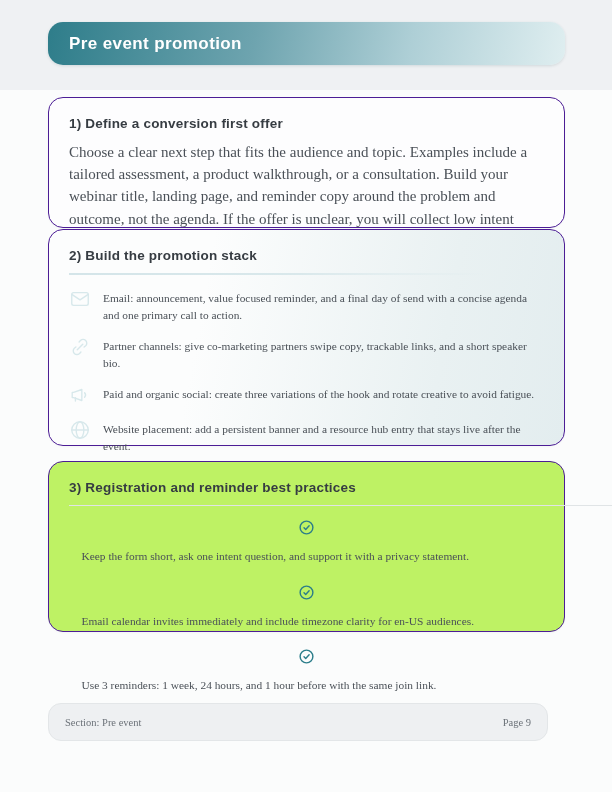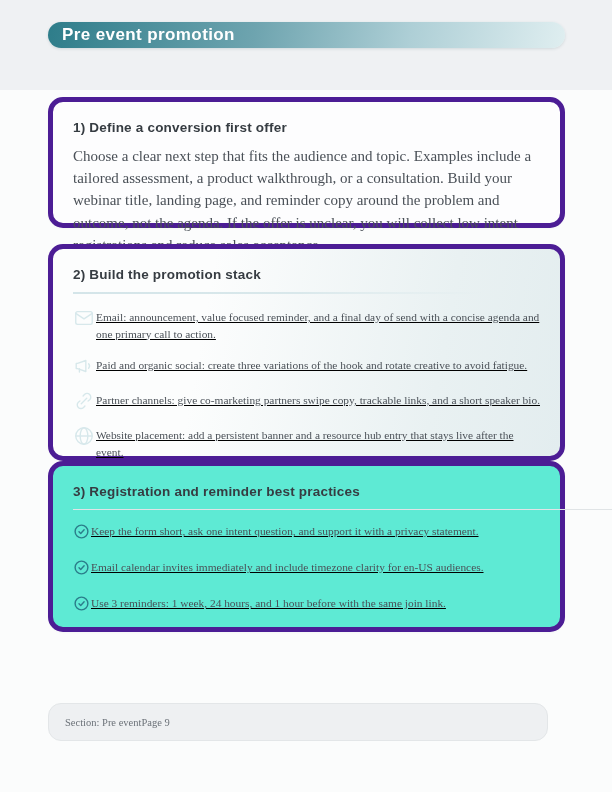--- a/index.html
+++ b/index.html
@@ -11,45 +11,45 @@
     overflow: hidden;
   }
   .page { position: absolute; inset: 0; width: 612px; height: 792px; background: #fbfcfc; }
 
   .top-band {
     position: absolute; left: 0; top: 0; width: 612px; height: 90px;
     background: #eff1f3;
   }
 
   .banner {
-    position: absolute; left: 48px; top: 22px; width: 517px; height: 26px;
+    position: absolute; left: 48px; top: 22px; width: 517px; height: 43px;
     border-radius: 15px;
     background: linear-gradient(100deg, #2e7d8a 0%, #6ea4af 40%, #aecfd6 70%, #dfeef0 100%);
     display: flex; align-items: center;
-    padding-left: 14px;
+    padding-left: 21px;
     box-shadow: 0 1px 3px rgba(40,80,90,0.15);
   }
   .banner h1 {
     color: #ffffff; font-size: 17px; font-weight: 700; letter-spacing: 0.4px;
   }
 
   .card {
     position: absolute; left: 48px; width: 517px;
-    border: 5px solid #4c1d95;
+    border: 1px solid #4c1d95;
     border-radius: 15px;
     background: #fdfdfe;
     padding: 18px 20px;
     box-shadow: 0 1px 2px rgba(30,50,60,0.03);
     overflow: visible;
   }
   .card-1 { top: 97px;  height: 131px; }
-  .card-2 { top: 244px; height: 217px;
+  .card-2 { top: 229px; height: 217px;
     background: linear-gradient(100deg, #fcfdfd 30%, #e9f1f2 75%, #e3edef 100%);
   }
-  .card-3 { top: 461px; height: 171px; background: #5eead4; }
+  .card-3 { top: 461px; height: 171px; background: #bef264; }
 
   .card h2 {
     font-size: 13.5px; font-weight: 700; color: #363c42; letter-spacing: 0.2px;
   }
   .card-1 p.body {
     margin-top: 10px;
     font-family: "Liberation Serif", serif;
     font-size: 15px; line-height: 1.48; color: #4a5057;
     width: 477px;
   }
@@ -60,42 +60,42 @@
     background: linear-gradient(to right, #d4e5e9 0%, #d9e8eb 55%, rgba(217,232,235,0) 100%);
     border: none;
   }
   .divider-overflow {
     height: 1px; width: 544px; 
     margin: 10px 0 13px 0;
     background: #e0e4e6;
     border: none;
   }
 
-  .item { display: flex; gap: 1px; margin-bottom: 13px; align-items: flex-start; text-decoration: underline; }
+  .item { display: flex; gap: 12px; margin-bottom: 13px; align-items: flex-start; }
   .item:last-child { margin-bottom: 12px; }
   .item p {
     font-family: "Liberation Serif", serif;
     font-size: 11.4px; line-height: 1.45; color: #4a5057;
     width: 450px; margin-top: 2px;
   }
   .icon-faint { flex: none; width: 22px; height: 22px; color: #d7e8eb; }
   .icon-faint svg { width: 22px; height: 22px; stroke: currentColor; fill: none;
     stroke-width: 1.5; stroke-linecap: round; stroke-linejoin: round; }
 
-  .card-3 .item { margin-bottom: 19px; align-items: center; }
+  .card-3 .item { margin-bottom: 19px; align-items: center; flex-direction: column; }
   .icon-check { flex: none; width: 17px; height: 17px; color: #2b7d8a; }
   .icon-check svg { width: 17px; height: 17px; stroke: currentColor; fill: none;
     stroke-width: 2; stroke-linecap: round; stroke-linejoin: round; }
   .card-3 .item p { margin-top: 0; }
 
   .footer-bar {
     position: absolute; left: 48px; top: 703px; width: 500px; height: 38px;
     border: 1px solid #e3e6e8; border-radius: 13px;
     background: #eef0f2;
-    display: flex; align-items: center;
+    display: flex; justify-content: space-between; align-items: center;
     padding: 0 16px;
     font-family: "Liberation Serif", serif;
     font-size: 10.5px; color: #6b7178;
   }
 </style>
 </head>
 <body>
 
 <div class="page">
 
@@ -120,37 +120,37 @@
             <rect x="3" y="5" width="18" height="14" rx="2"></rect>
             <path d="M3 7l9 6 9-6"></path>
           </svg>
       </span>
       <p>Email: announcement, value focused reminder, and a final day of send with a concise agenda and one primary call to action.</p>
     </div>
 
     <div class="item">
       <span class="icon-faint">
         <svg viewBox="0 0 24 24">
+            <path d="M9 15l6-6"></path>
+            <path d="M11 6.5L12.5 5a4 4 0 015.7 5.7L16.5 12"></path>
+            <path d="M13 17.5L11.5 19a4 4 0 01-5.7-5.7L7.5 12"></path>
+          </svg>
+      </span>
+      <p>Partner channels: give co-marketing partners swipe copy, trackable links, and a short speaker bio.</p>
+    </div>
+
+    <div class="item">
+      <span class="icon-faint">
+        <svg viewBox="0 0 24 24">
             <path d="M14 6L5 9.2H3.5v5.6H5L14 18V6z"></path>
             <path d="M17 9.5a3.8 3.8 0 010 5"></path>
             <path d="M7 15v3.5"></path>
           </svg>
       </span>
       <p>Paid and organic social: create three variations of the hook and rotate creative to avoid fatigue.</p>
-    </div>
-
-    <div class="item">
-      <span class="icon-faint">
-        <svg viewBox="0 0 24 24">
-            <path d="M9 15l6-6"></path>
-            <path d="M11 6.5L12.5 5a4 4 0 015.7 5.7L16.5 12"></path>
-            <path d="M13 17.5L11.5 19a4 4 0 01-5.7-5.7L7.5 12"></path>
-          </svg>
-      </span>
-      <p>Partner channels: give co-marketing partners swipe copy, trackable links, and a short speaker bio.</p>
     </div>
 
     <div class="item">
       <span class="icon-faint">
         <svg viewBox="0 0 24 24">
             <circle cx="12" cy="12" r="9"></circle>
             <path d="M3 12h18"></path>
             <ellipse cx="12" cy="12" rx="4.2" ry="9"></ellipse>
           </svg>
       </span>

